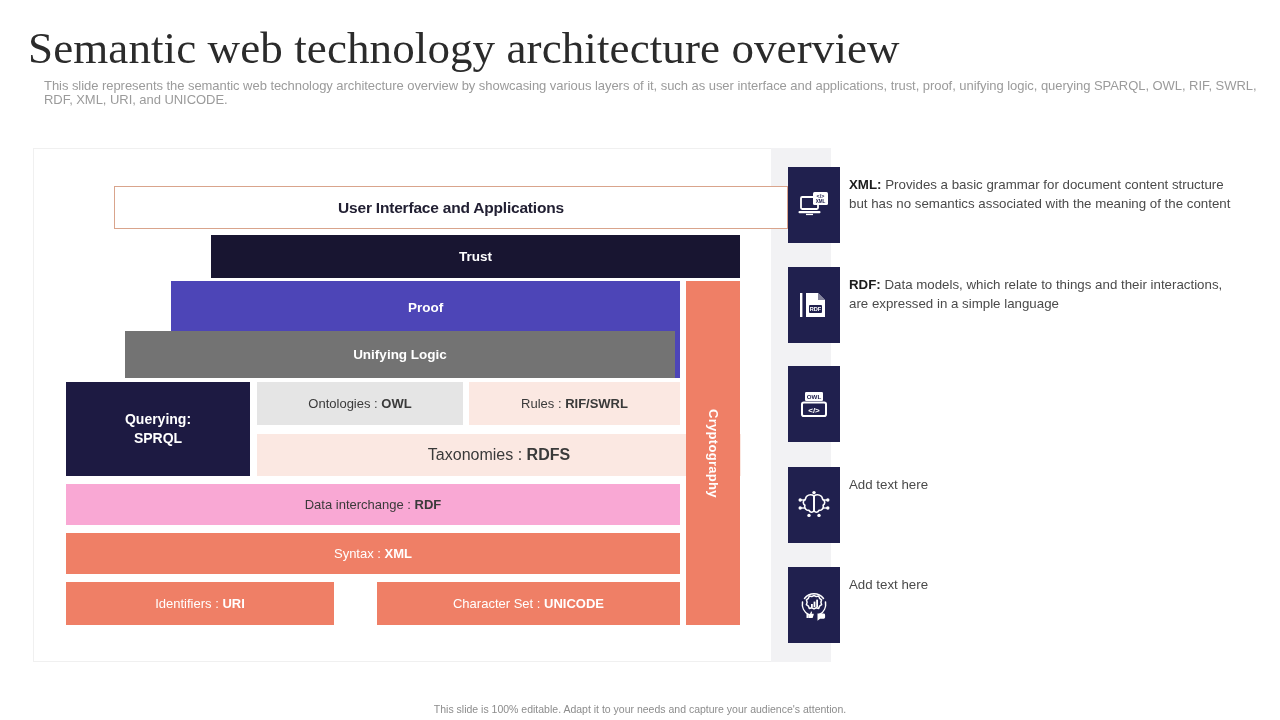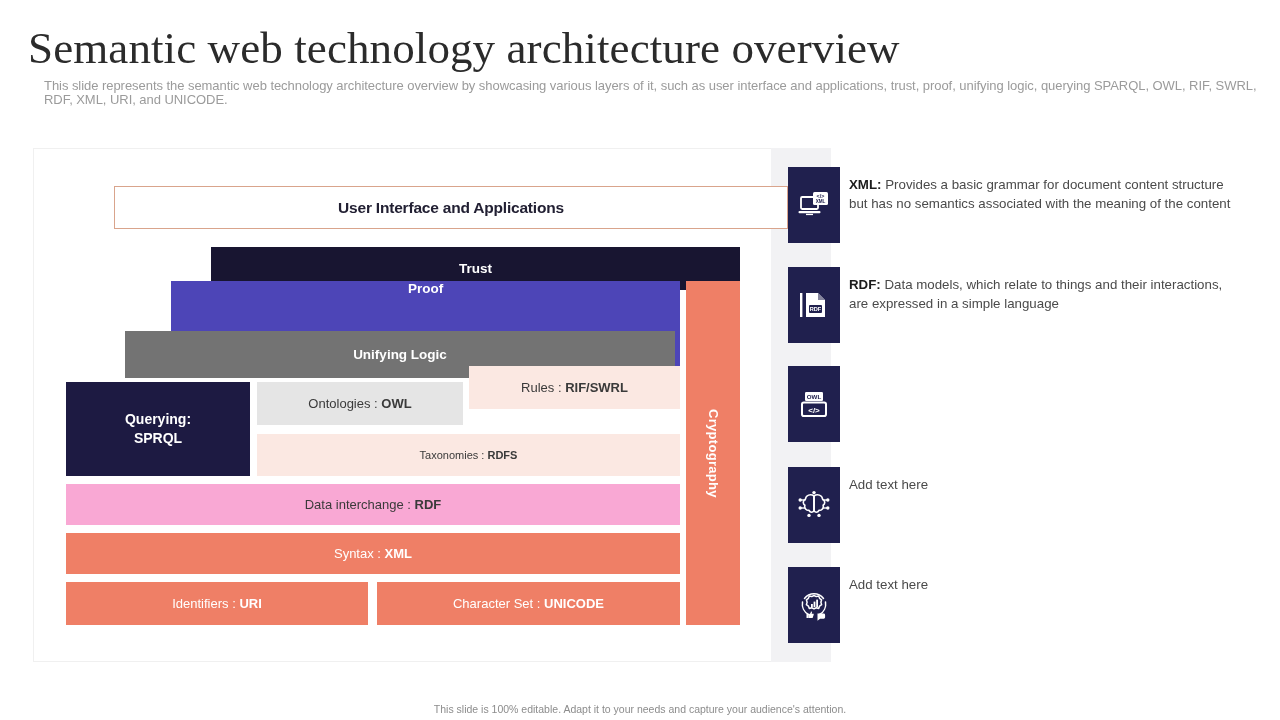--- a/index.html
+++ b/index.html
@@ -74,29 +74,29 @@
     font-weight: bold;
     letter-spacing: -0.2px;
     margin-left: 48px;
   }
   #row-trust {
     left: 211px; top: 235px; width: 529px; height: 43px;
     background: #181531;
     color: #ffffff;
     font-size: 13.5px;
     font-weight: bold;
-    margin-top: 12px;
   }
   #row-proof {
     left: 171px; top: 281px; width: 509px; height: 97px;
     background: #4d45b7;
     color: #ffffff;
     font-size: 13.5px;
     font-weight: bold;
     align-items: flex-start;
+    padding-top: 19px;
   }
   #row-unifying {
     left: 125px; top: 331px; width: 550px; height: 47px;
     background: #737373;
     color: #ffffff;
     font-size: 13.5px;
     font-weight: bold;
   }
 
   
@@ -110,45 +110,45 @@
     flex-direction: column;
   }
 
   #row-ontologies {
     left: 257px; top: 382px; width: 206px; height: 43px;
     background: #e5e5e5;
     color: #3a3a3a;
     font-size: 13px;
   }
   #row-rules {
-    left: 469px; top: 366px; width: 211px; height: 43px;
+    left: 469px; top: 382px; width: 211px; height: 43px;
     background: #fbe8e2;
     color: #3a3a3a;
     font-size: 13px;
   }
   #row-taxonomies {
-    left: 257px; top: 434px; width: 423px; height: 42px;
+    left: 257px; top: 434px; width: 484px; height: 42px;
     background: #fbe8e2;
     color: #3a3a3a;
-    font-size: 11px;
+    font-size: 16px;
   }
   #row-datainterchange {
     left: 66px; top: 484px; width: 614px; height: 41px;
     background: #f9a8d4;
     color: #3a3a3a;
     font-size: 13px;
   }
   #row-syntax {
     left: 66px; top: 533px; width: 614px; height: 41px;
     background: #ef7f66;
     color: #ffffff;
     font-size: 13px;
   }
   #row-identifiers {
-    left: 66px; top: 582px; width: 302px; height: 43px;
+    left: 66px; top: 582px; width: 268px; height: 43px;
     background: #ef7f66;
     color: #ffffff;
     font-size: 13px;
   }
   #row-charset {
     left: 377px; top: 582px; width: 303px; height: 43px;
     background: #ef7f66;
     color: #ffffff;
     font-size: 13px;
   }

